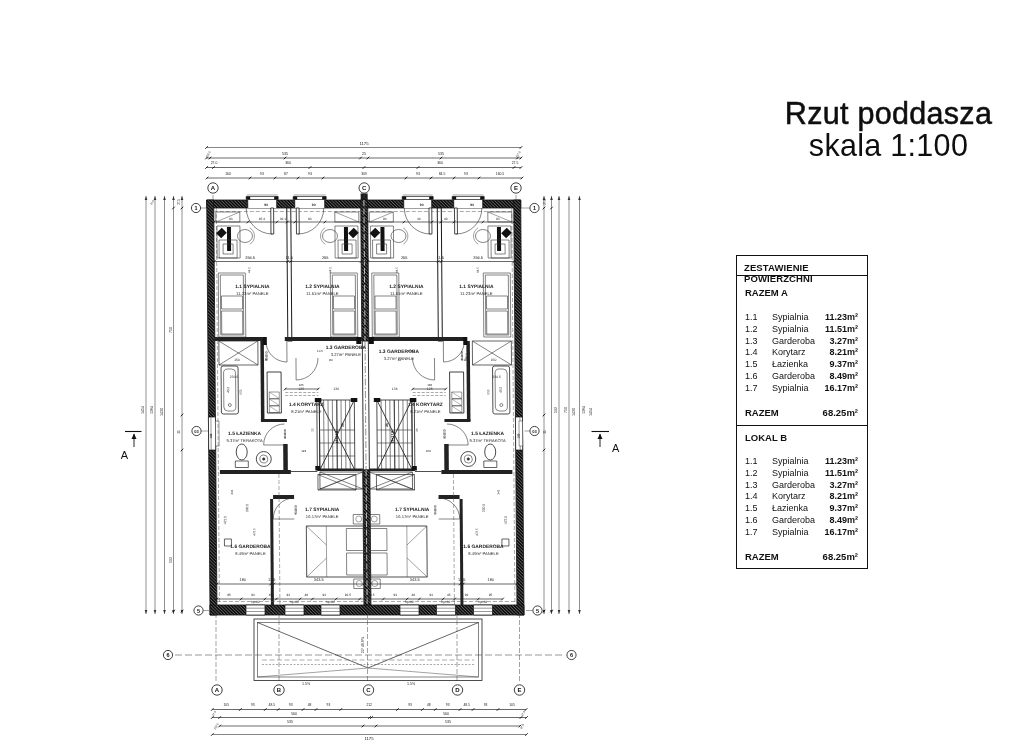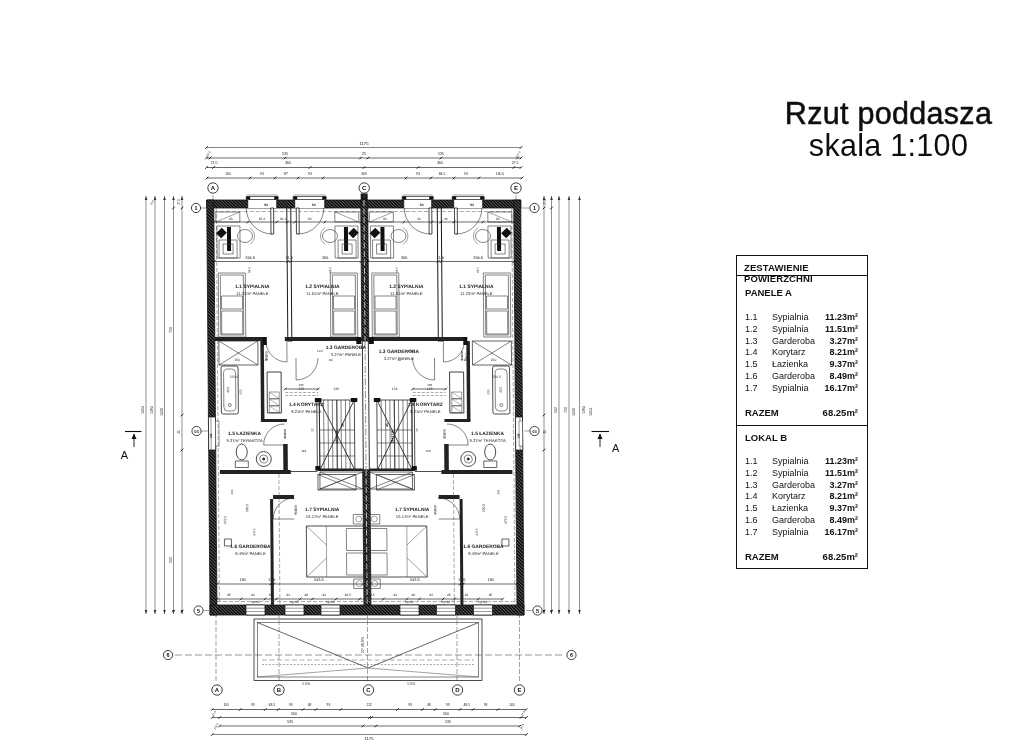--- a/index.html
+++ b/index.html
@@ -944,21 +944,21 @@
 
 <div class="abs" style="left:742px;top:96px;width:293px;text-align:center;color:#0e0e0e;">
       <div style="font-size:30.5px;letter-spacing:0.3px;line-height:34px;-webkit-text-stroke:0.55px #151515;">Rzut poddasza</div>
       <div style="font-size:30.5px;letter-spacing:0.3px;line-height:31px;">skala 1:100</div>
     </div>
 
 <div class="abs" style="left:736px;top:243px;width:132px;height:314px;border:1.4px solid #111;margin-top:12px;">
       <div class="abs" style="left:0;top:0;width:100%;height:20px;border-bottom:1.4px solid #111;">
         <div class="abs" style="left:7px;top:6px;font-size:9.5px;font-weight:700;letter-spacing:0.1px;color:#111;">ZESTAWIENIE POWIERZCHNI</div>
       </div>
-      <div class="abs" style="left:8px;top:31px;font-size:9.5px;font-weight:700;color:#111;">PANELE A</div>
+      <div class="abs" style="left:8px;top:31px;font-size:9.5px;font-weight:700;color:#111;">RAZEM A</div>
       <div class="abs" style="left:8px;top:56px;font-size:9px;color:#111;">1.1</div>
       <div class="abs" style="left:35px;top:56px;font-size:9px;color:#111;">Sypialnia</div>
       <div class="abs" style="right:9px;top:56px;font-size:9px;color:#111;font-weight:700;">11.23m²</div>
       <div class="abs" style="left:8px;top:67.8px;font-size:9px;color:#111;">1.2</div>
       <div class="abs" style="left:35px;top:67.8px;font-size:9px;color:#111;">Sypialnia</div>
       <div class="abs" style="right:9px;top:67.8px;font-size:9px;color:#111;font-weight:700;">11.51m²</div>
       <div class="abs" style="left:8px;top:79.6px;font-size:9px;color:#111;">1.3</div>
       <div class="abs" style="left:35px;top:79.6px;font-size:9px;color:#111;">Garderoba</div>
       <div class="abs" style="right:9px;top:79.6px;font-size:9px;color:#111;font-weight:700;">3.27m²</div>
       <div class="abs" style="left:8px;top:91.39999999999999px;font-size:9px;color:#111;">1.4</div>

